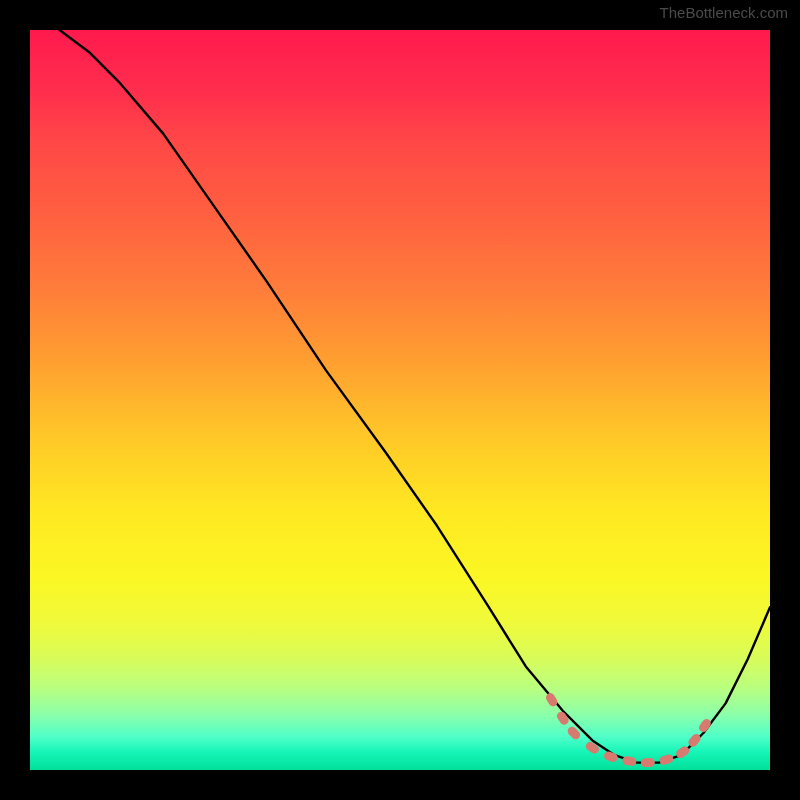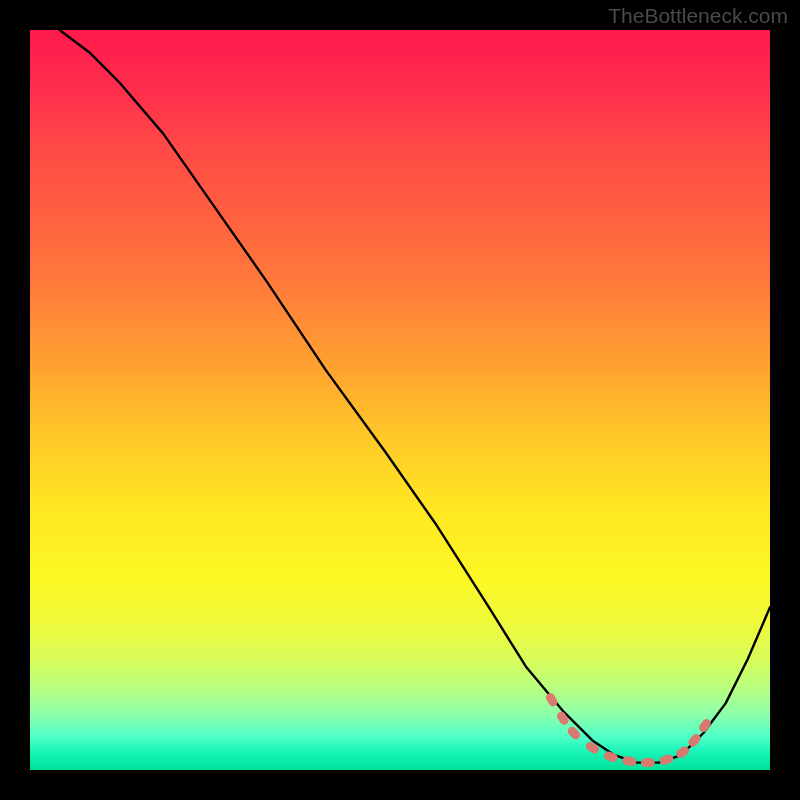--- a/index.html
+++ b/index.html
@@ -9,21 +9,21 @@
     background: #000;
     position: relative;
     font-family: Arial, Helvetica, sans-serif;
     overflow: hidden;
   }
   .watermark {
     position: absolute;
     top: 4px;
     right: 12px;
     color: #4a4a4a;
-    font-size: 21px;
+    font-size: 15px;
     font-weight: 500;
     z-index: 10;
     margin-left: 48px;
   }
   .plot-area {
     position: absolute;
     left: 30px;
     top: 30px;
     width: 740px;
     height: 740px;

